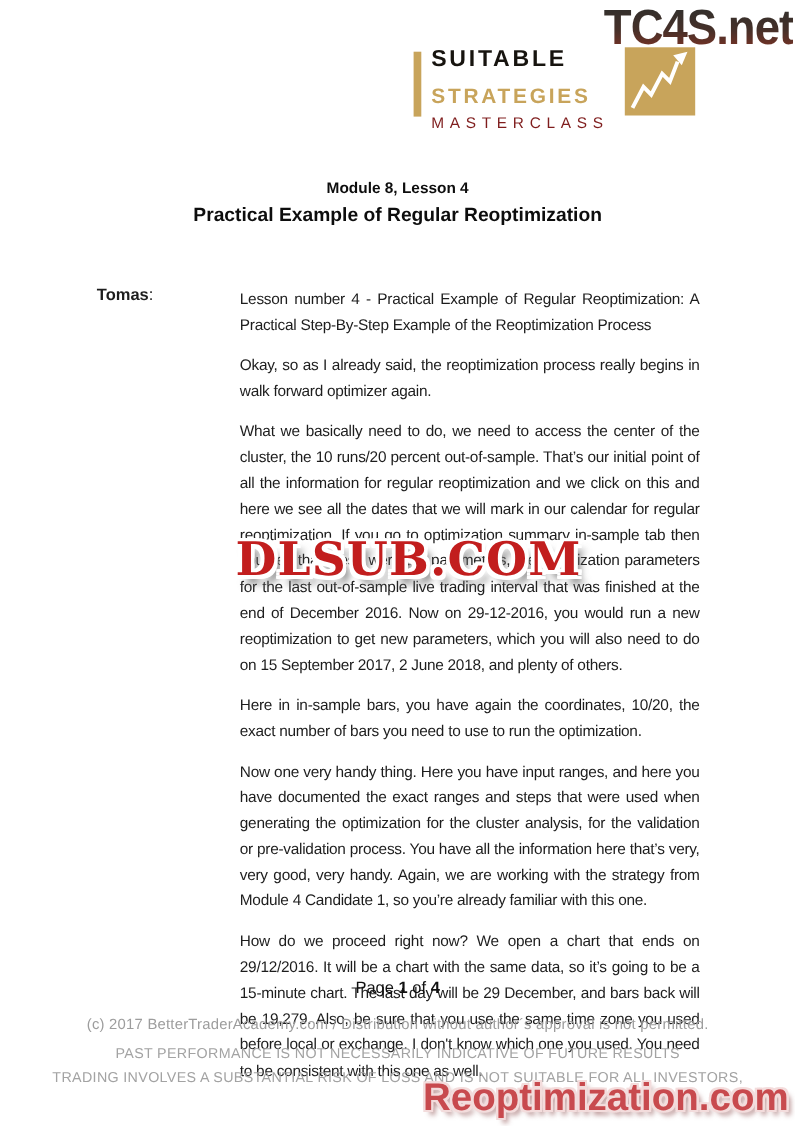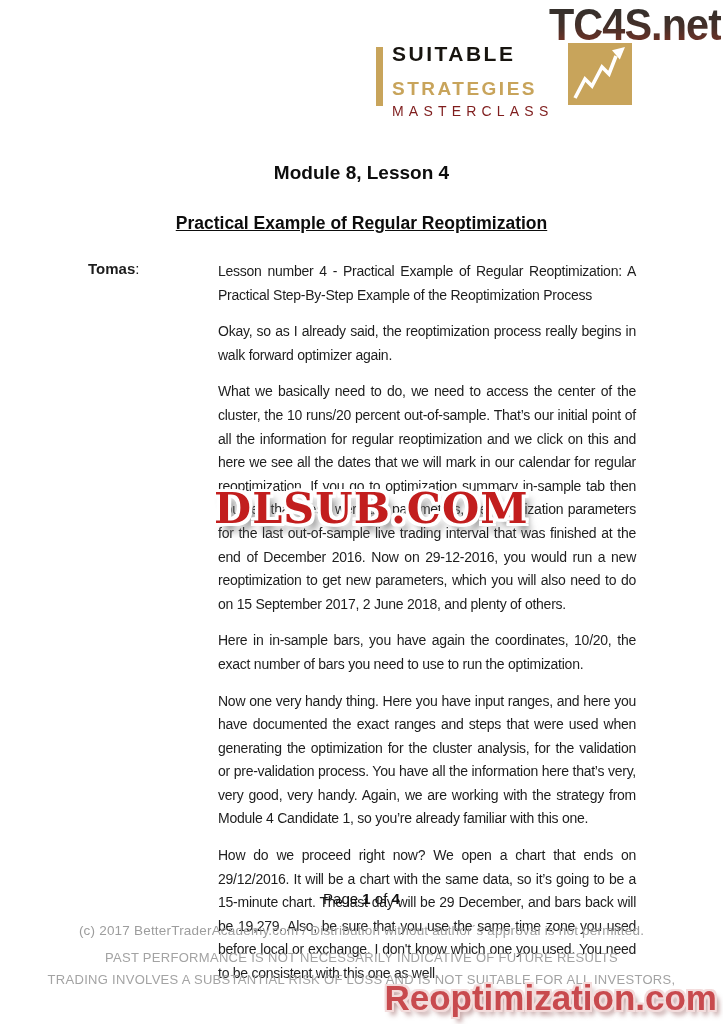--- a/index.html
+++ b/index.html
@@ -31,22 +31,22 @@
   .brand{position:absolute;left:376px;top:43px;display:flex;align-items:flex-start;z-index:1;}
   .brand-bar{width:7px;height:59px;background:var(--gold);margin-top:4px;}
   .brand-text{margin-left:9px;width:172px;}
   .brand-l1{font-size:21px;font-weight:700;letter-spacing:2.5px;color:#17140f;line-height:1;}
   .brand-l2{font-size:19px;font-weight:700;letter-spacing:2.5px;color:var(--gold);line-height:1;margin-top:15px;}
   .brand-l3{font-size:14px;font-weight:400;letter-spacing:5.2px;color:#7f1d1d;line-height:1;margin-top:6px;}
   .brand-square{width:64px;height:62px;background:var(--gold);margin-left:4px;display:flex;align-items:center;justify-content:center;}
 
   
   .title{position:absolute;top:162px;left:0;right:0;text-align:center;color:#0d0d0d;}
-  .title .t1{font-size:19px;font-weight:700;}
-  .title .t2{font-size:17.5px;font-weight:700;margin-top:29px;text-decoration:underline;}
+  .title .t1{font-size:14px;font-weight:700;}
+  .title .t2{font-size:17.5px;font-weight:700;margin-top:7px;}
 
   
   .content{position:absolute;top:260px;left:88px;width:548px;display:flex;}
   .speaker{width:130px;font-size:15px;color:var(--body-ink);flex:0 0 auto;}
   .speaker b{font-weight:700;}
   .paragraphs{flex:1;min-width:0;}
   .paragraphs p{
     font-size:14px;letter-spacing:-.25px;line-height:23.6px;
     text-align:justify;color:var(--body-ink);margin-bottom:13px;
   }

